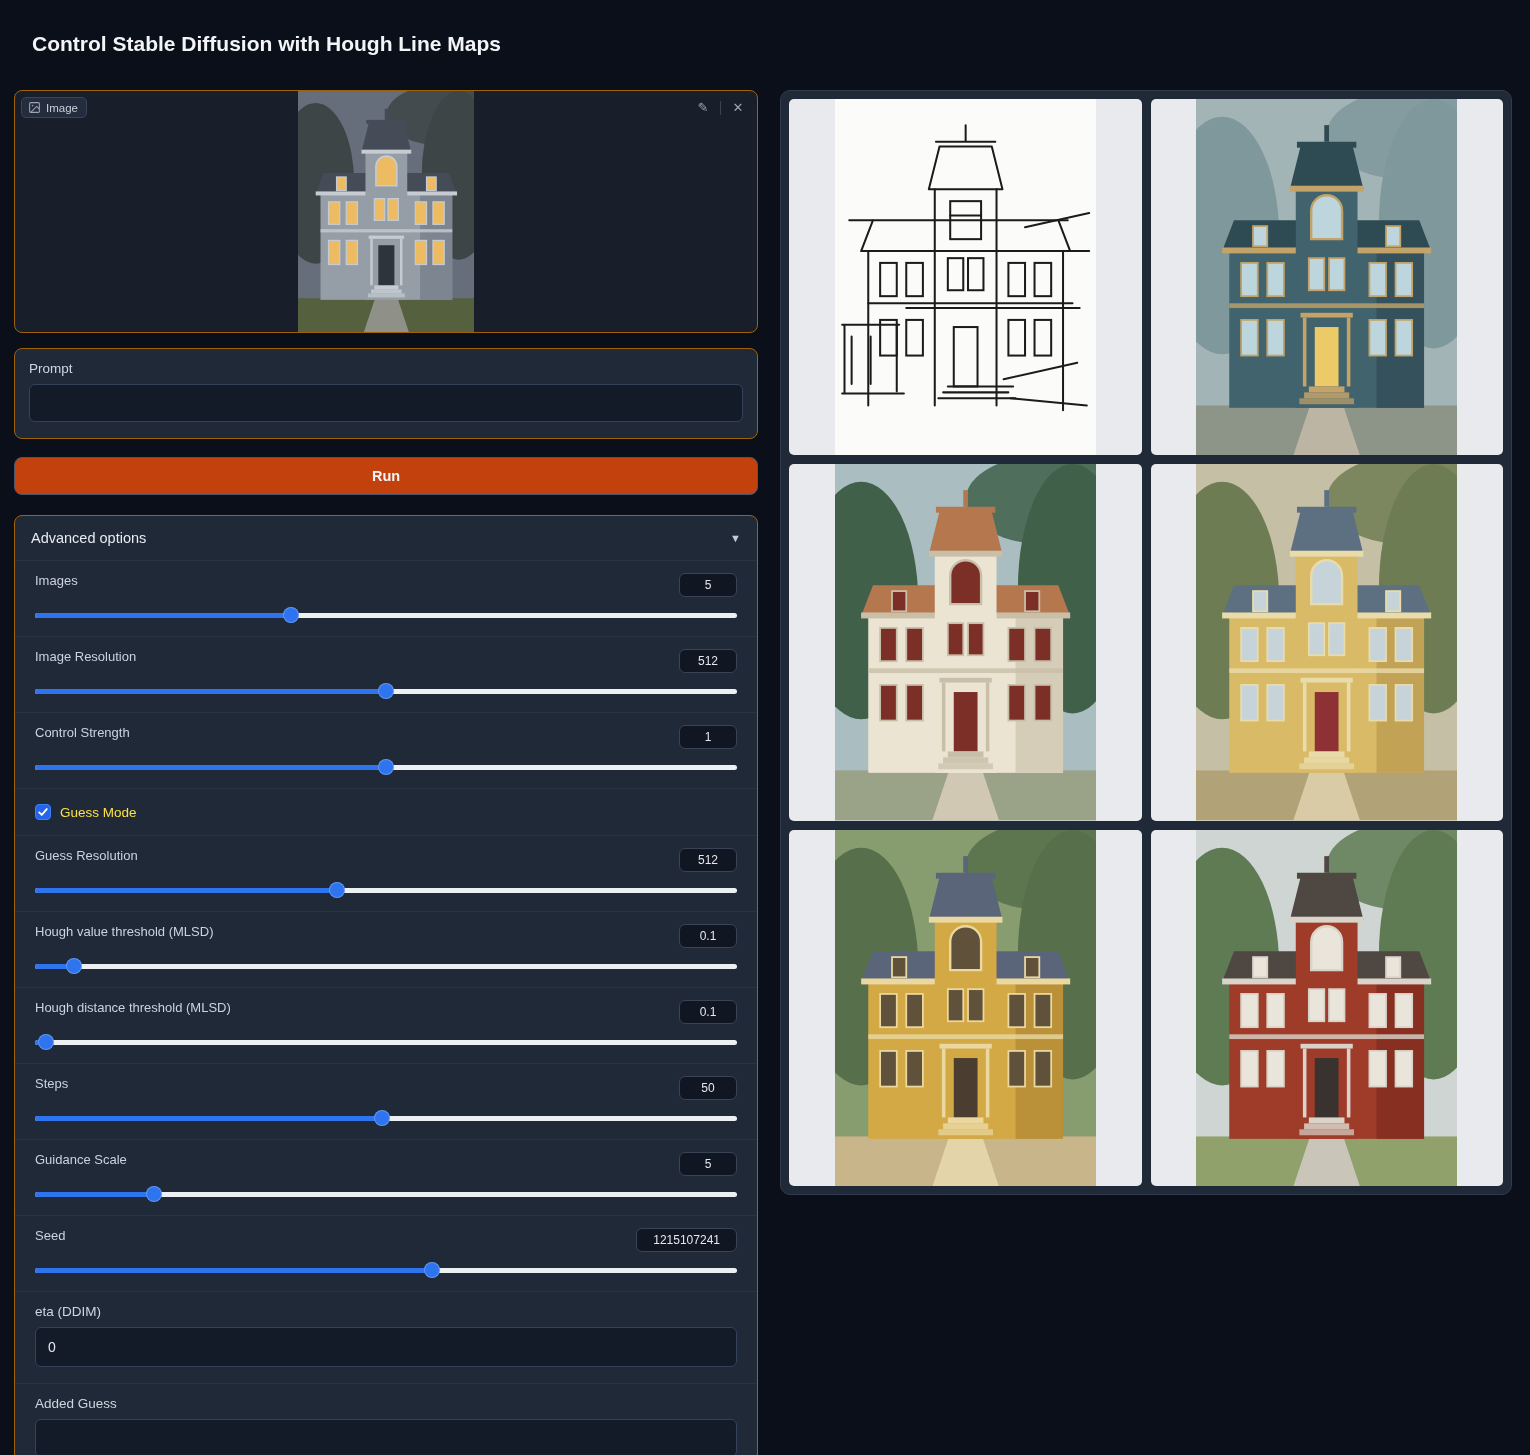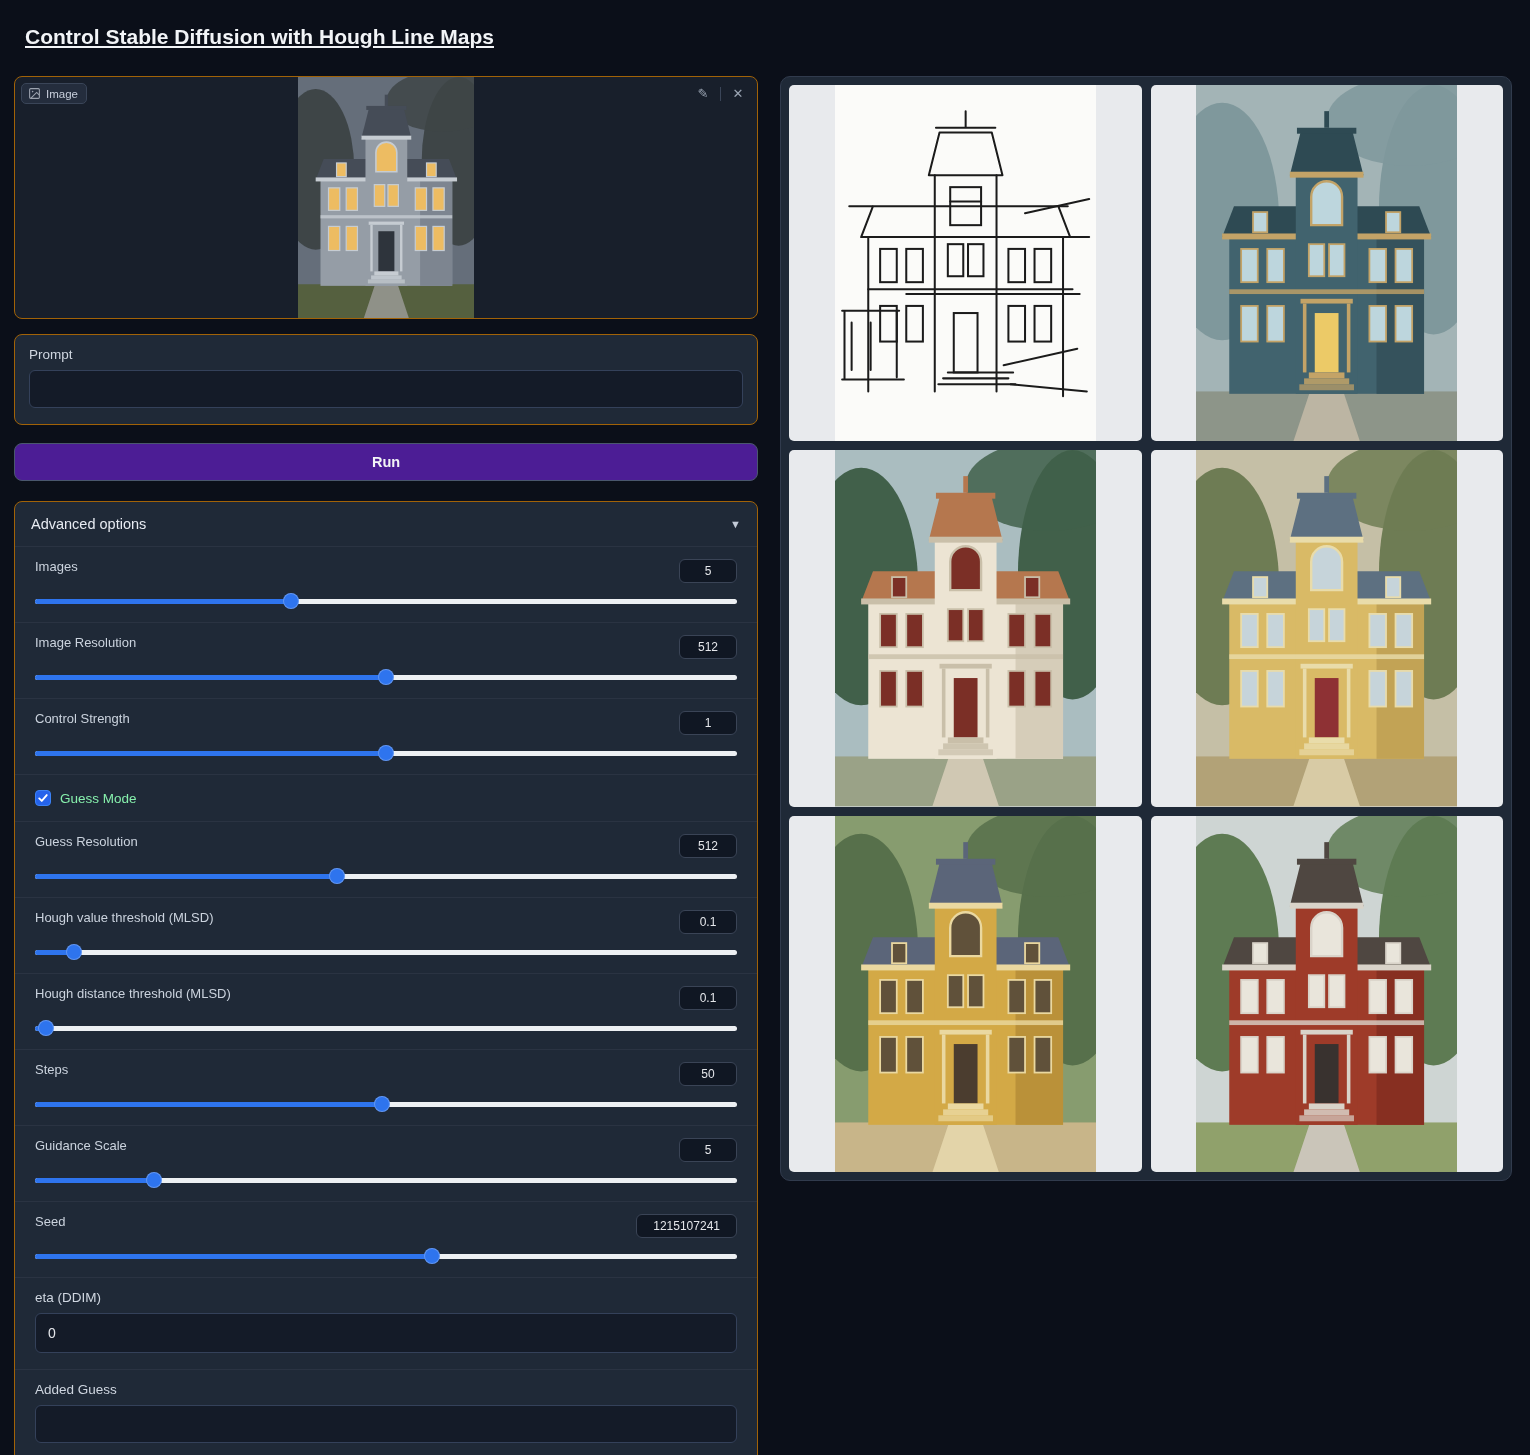--- a/index.html
+++ b/index.html
@@ -3,21 +3,21 @@
 <meta charset="utf-8">
 <style>
   * { box-sizing: border-box; }
   html, body { margin: 0; padding: 0; }
   body {
     width: 1530px; height: 1455px; overflow: hidden;
     background: #0b0f19; color: #e5e7eb;
     font-family: "Liberation Sans", sans-serif;
   }
   .page { padding: 0 14px; }
-  .title { font-size: 21px; font-weight: 700; color: #f2f4f7; margin: 9px; padding: 16px 2px 18px; text-decoration: underline; }
+  .title { font-size: 21px; font-weight: 700; color: #f2f4f7; margin: 16px; padding: 16px 2px 18px; }
   .columns { display: flex; gap: 22px; align-items: flex-start; }
   .left-col { width: 744px; flex: 0 0 auto; }
   .right-col { width: 732px; flex: 0 0 auto; }
 
   .panel { background: #1f2937; border: 1px solid #a16207; border-radius: 8px; }
 
   .image-panel { position: relative; height: 243px; background: #181f2b; display: flex; align-items: center; justify-content: center; overflow: hidden; }
   .image-label-tab { position: absolute; top: 6px; left: 6px; display: flex; align-items: center; gap: 5px;
     background: #242d3d; border: 1px solid #3a4558; border-radius: 5px; padding: 3px 8px 3px 6px;
     font-size: 11.5px; color: #c7cedb; z-index: 3; }
@@ -27,21 +27,21 @@
   .action-divider { width: 1px; height: 14px; background: #3a4558; }
   .input-photo { height: 100%; aspect-ratio: 220/300; }
   .input-photo svg, .house-art { display: block; }
   .input-photo svg { width: 100%; height: 100%; }
 
   .prompt-panel { margin-top: 15px; padding: 12px 14px 16px; }
   .field-label { display: block; font-size: 13.5px; color: #cfd6e0; margin-bottom: 8px; }
   .text-input { width: 100%; height: 38px; background: #141b28; border: 1px solid #34415a; border-radius: 6px;
     color: #e5e7eb; font-size: 14px; padding: 0 12px; font-family: inherit; outline: none; }
 
-  .run-btn { margin-top: 18px; width: 100%; height: 38px; background: #4c1d95; border: 1px solid #4a576d;
+  .run-btn { margin-top: 18px; width: 100%; height: 38px; background: #c2410c; border: 1px solid #4a576d;
     border-radius: 8px; color: #f3f4f6; font-weight: 700; font-size: 14.5px; font-family: inherit; cursor: pointer; }
 
   .advanced-panel { margin-top: 20px; padding: 0; overflow: hidden; }
   .accordion-header { display: flex; justify-content: space-between; align-items: center; padding: 14px 16px;
     font-size: 14.5px; color: #e7ebf2; cursor: pointer; }
   .chevron { font-size: 11px; color: #c3cbd8; }
 
   .control-row { padding: 12px 20px 13px; border-top: 1px solid #2a3342; }
   .row-head { display: flex; justify-content: space-between; margin-bottom: 10px; }
   .slider-label { font-size: 13px; color: #cbd3de; }
@@ -52,21 +52,21 @@
   .track { position: absolute; left: 0; right: 0; top: 6px; height: 5px; background: #edf0f3; border-radius: 3px; }
   .fill { height: 100%; width: 0; background: #2e74ee; border-radius: 3px; }
   .handle { position: absolute; top: 8px; left: 0; width: 16px; height: 16px; border-radius: 50%;
     background: #2e74ee; transform: translate(-50%, -50%); box-shadow: inset 0 0 0 1px rgba(255,255,255,0.25); }
 
   .checkbox-row { display: flex; align-items: center; gap: 9px; padding: 15px 20px; border-top: 1px solid #2a3342; }
   .checkbox { width: 16px; height: 16px; border-radius: 4px; background: #1f2937; border: 1px solid #4a5568;
     display: inline-flex; align-items: center; justify-content: center; cursor: pointer; }
   .checkbox.checked { background: #2563eb; border-color: #3b82f6; }
   .checkbox svg { width: 10px; height: 10px; }
-  .checkbox-label { font-size: 13.5px; color: #86efac; }
+  .checkbox-label { font-size: 13.5px; color: #fde047; }
 
   .input-row { padding: 12px 20px 16px; border-top: 1px solid #2a3342; }
   .eta-input { height: 40px; }
 
   .gallery { width: 732px; height: 1105px; background: #1f2937; border: 1px solid #313b4d; border-radius: 10px;
     padding: 8px; display: grid; grid-template-columns: 1fr 1fr; grid-auto-rows: 1fr; gap: 9px; }
   .gallery-card { background: #e8eaed; border-radius: 5px; overflow: hidden; display: flex;
     align-items: center; justify-content: center; cursor: pointer; }
   .house-art { height: 100%; aspect-ratio: 220/300; }
 </style>

